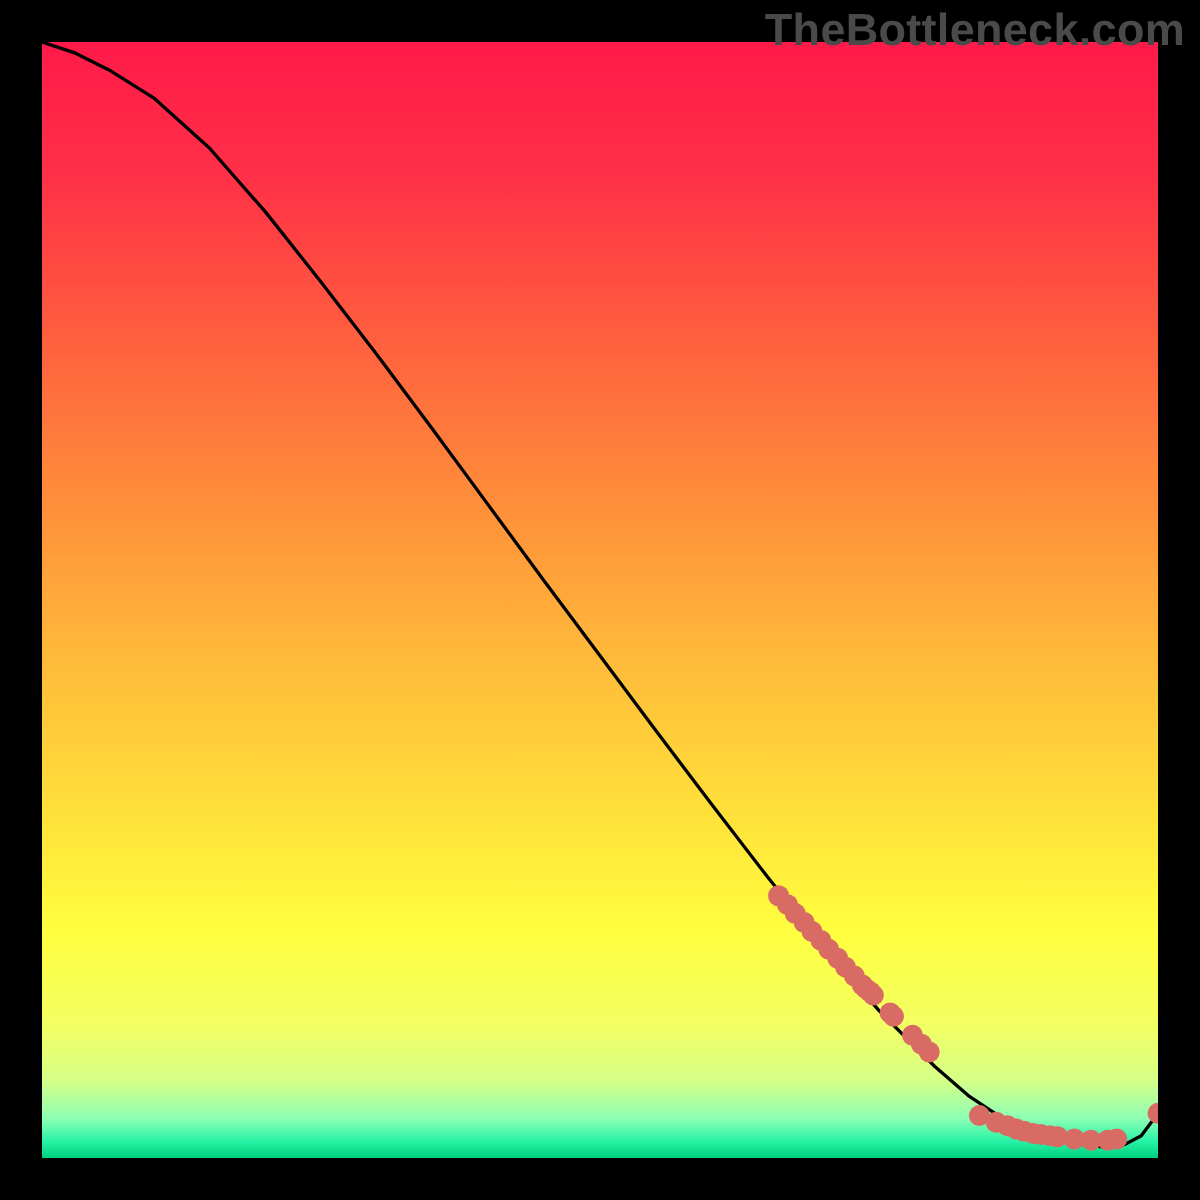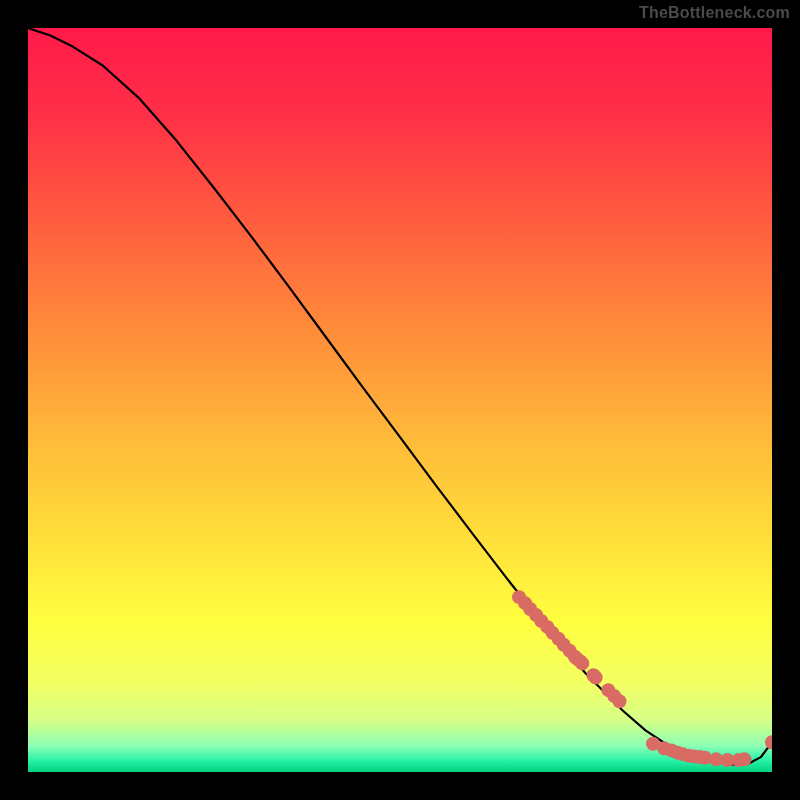--- a/index.html
+++ b/index.html
@@ -15,21 +15,21 @@
     position: relative;
     width: 800px;
     height: 800px;
     background: #000;
   }
   .watermark {
     position: absolute;
     top: 4px;
     right: 10px;
     color: #4a4a4a;
-    font-size: 16px;
+    font-size: 30px;
     font-weight: 600;
     letter-spacing: 0.2px;
     z-index: 10;
     user-select: none;
   }
   .plot {
     position: absolute;
     left: 28px;
     top: 28px;
     width: 744px;

